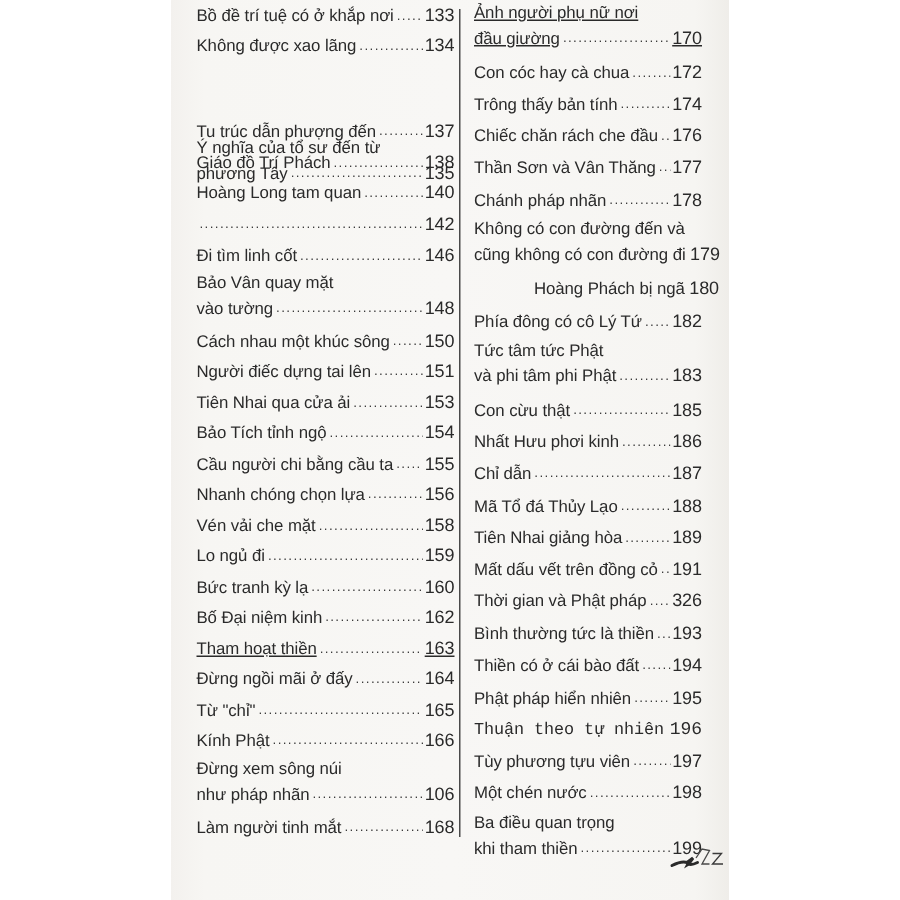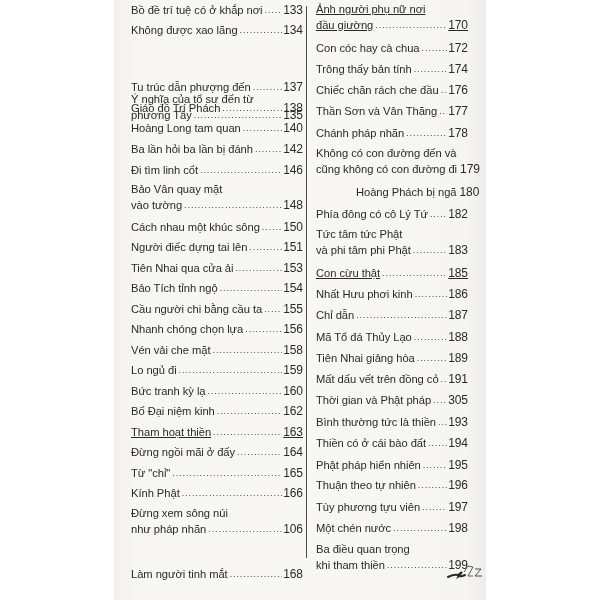--- a/index.html
+++ b/index.html
@@ -136,21 +136,20 @@
     </div>
     <div class="entry" style="position: absolute; left: 0px; right: 0px; top: 120px;">
       <div class="row">
         <span class="title">Hoàng Long tam quan</span>
         <span class="dots"></span>
         <span class="page">140</span>
       </div>
     </div>
     <div class="entry" style="position: absolute; left: 0px; right: 0px; top: 141px;">
       <div class="row">
-        <span class="title">Ba lần hỏi ba lần bị đánh</span>
         <span class="dots"></span>
         <span class="page">142</span>
       </div>
     </div>
     <div class="entry" style="position: absolute; left: 0px; right: 0px; top: 162px;">
       <div class="row">
         <span class="title">Đi tìm linh cốt</span>
         <span class="dots"></span>
         <span class="page">146</span>
       </div>
@@ -262,21 +261,21 @@
       </div>
     </div>
     <div class="entry" style="position: absolute; left: 0px; right: 0px; top: 506px;">
       <span class="line1">Đừng xem sông núi</span>
       <div class="row">
         <span class="title">như pháp nhãn</span>
         <span class="dots"></span>
         <span class="page">106</span>
       </div>
     </div>
-    <div class="entry" style="position: absolute; left: 0px; right: 0px; top: 566px; text-align: center;">
+    <div class="entry" style="position: absolute; left: 0px; right: 0px; top: 543px; text-align: center;">
       <div class="row">
         <span class="title">Làm người tinh mắt</span>
         <span class="dots"></span>
         <span class="page">168</span>
       </div>
     </div>
   </div>
 <div class="divider"></div>
 <div class="column col-right" id="col-right">
     <div class="entry" style="position: absolute; left: 0px; right: 0px; top: 2px; text-decoration: underline;">
@@ -345,21 +344,21 @@
       </div>
     </div>
     <div class="entry" style="position: absolute; left: 0px; right: 0px; top: 227px;">
       <span class="line1">Tức tâm tức Phật</span>
       <div class="row">
         <span class="title">và phi tâm phi Phật</span>
         <span class="dots"></span>
         <span class="page">183</span>
       </div>
     </div>
-    <div class="entry" style="position: absolute; left: 0px; right: 0px; top: 265px; text-decoration: underline;">
+    <div class="entry" style="position: absolute; left: 0px; right: 0px; top: 265px;">
       <div class="row">
         <span class="title">Con cừu thật</span>
         <span class="dots"></span>
         <span class="page">185</span>
       </div>
     </div>
     <div class="entry" style="position: absolute; left: 0px; right: 0px; top: 286px;">
       <div class="row">
         <span class="title">Nhất Hưu phơi kinh</span>
         <span class="dots"></span>
@@ -391,21 +390,21 @@
       <div class="row">
         <span class="title">Mất dấu vết trên đồng cỏ</span>
         <span class="dots"></span>
         <span class="page">191</span>
       </div>
     </div>
     <div class="entry" style="position: absolute; left: 0px; right: 0px; top: 392px;">
       <div class="row">
         <span class="title">Thời gian và Phật pháp</span>
         <span class="dots"></span>
-        <span class="page">305</span>
+        <span class="page">326</span>
       </div>
     </div>
     <div class="entry" style="position: absolute; left: 0px; right: 0px; top: 414px;">
       <div class="row">
         <span class="title">Bình thường tức là thiền</span>
         <span class="dots"></span>
         <span class="page">193</span>
       </div>
     </div>
     <div class="entry" style="position: absolute; left: 0px; right: 0px; top: 435px;">
@@ -415,21 +414,21 @@
         <span class="page">194</span>
       </div>
     </div>
     <div class="entry" style="position: absolute; left: 0px; right: 0px; top: 457px;">
       <div class="row">
         <span class="title">Phật pháp hiển nhiên</span>
         <span class="dots"></span>
         <span class="page">195</span>
       </div>
     </div>
-    <div class="entry" style="position: absolute; left: 0px; right: 0px; top: 477px;">
+    <div class="entry" style="position: absolute; left: 0px; right: 0px; top: 477px; font-family: Liberation Mono, monospace;">
       <div class="row">
         <span class="title">Thuận theo tự nhiên</span>
         <span class="dots"></span>
         <span class="page">196</span>
       </div>
     </div>
     <div class="entry" style="position: absolute; left: 0px; right: 0px; top: 499px;">
       <div class="row">
         <span class="title">Tùy phương tựu viên</span>
         <span class="dots"></span>

